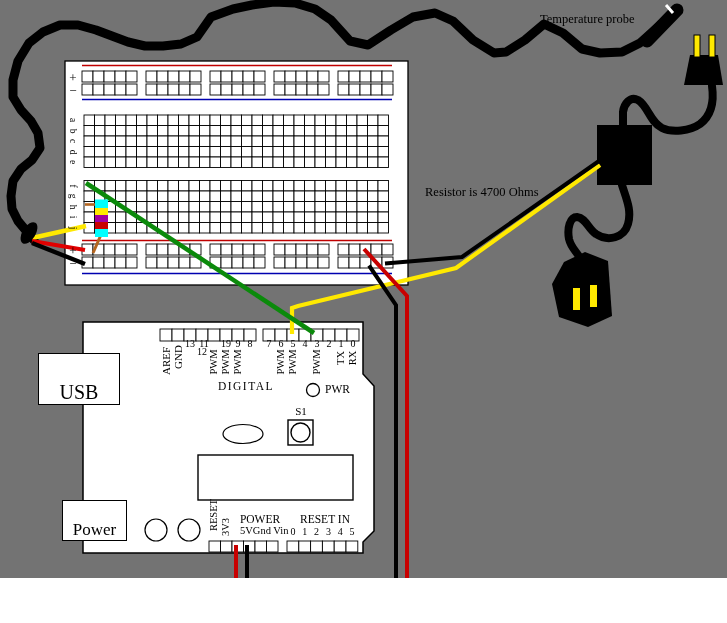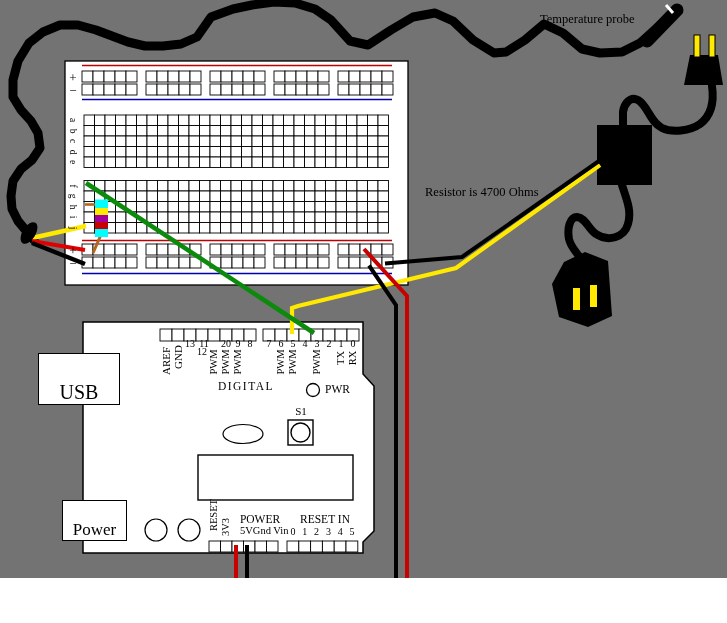--- a/index.html
+++ b/index.html
@@ -539,21 +539,21 @@
       <div class="lbl r" style="left: 72px; top: 151.5px; font-size: 9.5px;">d</div>
       <div class="lbl r" style="left: 72px; top: 162px; font-size: 9.5px;">e</div>
       <div class="lbl r" style="left: 72px; top: 185.5px; font-size: 9.5px;">f</div>
       <div class="lbl r" style="left: 72px; top: 196px; font-size: 9.5px;">g</div>
       <div class="lbl r" style="left: 72px; top: 206.5px; font-size: 9.5px;">h</div>
       <div class="lbl r" style="left: 72px; top: 217px; font-size: 9.5px;">i</div>
       <div class="lbl r" style="left: 72px; top: 227.5px; font-size: 9.5px;">j</div>
       <div class="lbl c" style="left: 190px; top: 338.5px; font-size: 10px;">13</div>
       <div class="lbl c" style="left: 202px; top: 338.5px; font-size: 10px; margin-top: 8px;">12</div>
       <div class="lbl c" style="left: 204px; top: 338.5px; font-size: 10px;">11</div>
-      <div class="lbl c" style="left: 226px; top: 338.5px; font-size: 10px;">20</div>
+      <div class="lbl c" style="left: 226px; top: 338.5px; font-size: 10px;">19</div>
       <div class="lbl c" style="left: 238px; top: 338.5px; font-size: 10px;">9</div>
       <div class="lbl c" style="left: 250px; top: 338.5px; font-size: 10px;">8</div>
       <div class="lbl c" style="left: 269px; top: 338.5px; font-size: 10px;">7</div>
       <div class="lbl c" style="left: 281px; top: 338.5px; font-size: 10px;">6</div>
       <div class="lbl c" style="left: 293px; top: 338.5px; font-size: 10px;">5</div>
       <div class="lbl c" style="left: 305px; top: 338.5px; font-size: 10px;">4</div>
       <div class="lbl c" style="left: 317px; top: 338.5px; font-size: 10px;">3</div>
       <div class="lbl c" style="left: 329px; top: 338.5px; font-size: 10px;">2</div>
       <div class="lbl c" style="left: 341px; top: 338.5px; font-size: 10px;">1</div>
       <div class="lbl c" style="left: 353px; top: 338.5px; font-size: 10px;">0</div>

